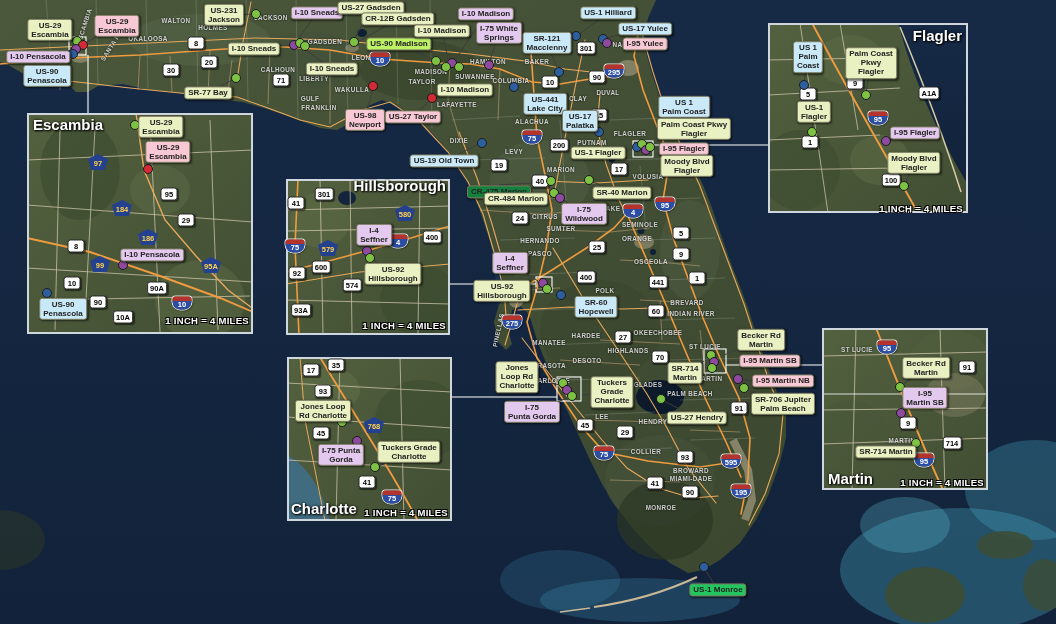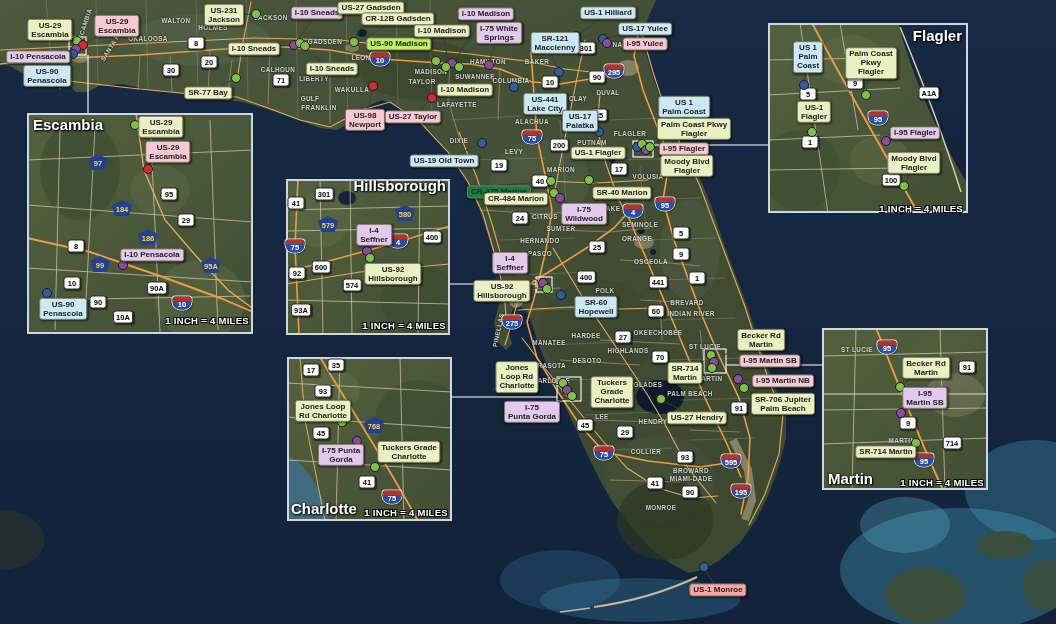--- a/index.html
+++ b/index.html
@@ -513,21 +513,21 @@
       <span class="shield sh-state" style="left: 123px; top: 317px;">10A</span>
       <span class="shield sh-interstate" style="left: 182px; top: 303px;">10</span>
       <span class="shield sh-state" style="left: 324px; top: 194px;">301</span>
       <span class="shield sh-state" style="left: 296px; top: 203px;">41</span>
       <span class="shield sh-state" style="left: 432px; top: 237px;">400</span>
       <span class="shield sh-state" style="left: 297px; top: 273px;">92</span>
       <span class="shield sh-state" style="left: 321px; top: 267px;">600</span>
       <span class="shield sh-state" style="left: 352px; top: 285px;">574</span>
       <span class="shield sh-state" style="left: 301px; top: 310px;">93A</span>
       <span class="shield sh-county" style="left: 405px; top: 213px;">580</span>
-      <span class="shield sh-county" style="left: 328px; top: 224px;">579</span>
+      <span class="shield sh-county" style="left: 328px; top: 248px;">579</span>
       <span class="shield sh-interstate" style="left: 398px; top: 241px;">4</span>
       <span class="shield sh-interstate" style="left: 295px; top: 246px;">75</span>
       <span class="shield sh-state" style="left: 311px; top: 370px;">17</span>
       <span class="shield sh-state" style="left: 336px; top: 365px;">35</span>
       <span class="shield sh-state" style="left: 323px; top: 391px;">93</span>
       <span class="shield sh-state" style="left: 321px; top: 433px;">45</span>
       <span class="shield sh-state" style="left: 367px; top: 482px;">41</span>
       <span class="shield sh-county" style="left: 374px; top: 425px;">768</span>
       <span class="shield sh-interstate" style="left: 392px; top: 497px;">75</span>
       <span class="shield sh-state" style="left: 808px; top: 94px;">5</span>
@@ -620,21 +620,21 @@
       <div class="map-label" style="background: rgb(233, 240, 194); left: 208px; top: 93px;">SR-77 Bay</div>
       <div class="map-label" style="background: rgb(248, 201, 213); left: 365px; top: 120px;">US-98
 Newport</div>
       <div class="map-label" style="background: rgb(248, 201, 213); left: 413px; top: 117px;">US-27 Taylor</div>
       <div class="map-label" style="background: #bef264; left: 399px; top: 44px;">US-90 Madison</div>
       <div class="map-label" style="background: rgb(233, 240, 194); left: 442px; top: 31px;">I-10 Madison</div>
       <div class="map-label" style="background: rgb(228, 201, 238); left: 486px; top: 14px;">I-10 Madison</div>
       <div class="map-label" style="background: rgb(233, 240, 194); left: 465px; top: 90px;">I-10 Madison</div>
       <div class="map-label" style="background: rgb(228, 201, 238); left: 499px; top: 33px;">I-75 White
 Springs</div>
-      <div class="map-label" style="background: rgb(201, 233, 248); left: 547px; top: 43px; margin-left: 8px;">SR-121
+      <div class="map-label" style="background: rgb(201, 233, 248); left: 547px; top: 43px;">SR-121
 Macclenny</div>
       <div class="map-label" style="background: rgb(201, 233, 248); left: 545px; top: 104px;">US-441
 Lake City</div>
       <div class="map-label" style="background: rgb(201, 233, 248); left: 580px; top: 121px;">US-17
 Palatka</div>
       <div class="map-label" style="background: rgb(201, 233, 248); left: 608px; top: 13px;">US-1 Hilliard</div>
       <div class="map-label" style="background: rgb(201, 233, 248); left: 645px; top: 29px;">US-17 Yulee</div>
       <div class="map-label" style="background: rgb(248, 201, 213); left: 645px; top: 44px;">I-95 Yulee</div>
       <div class="map-label" style="background: rgb(201, 233, 248); left: 444px; top: 161px;">US-19 Old Town</div>
       <div class="map-label" style="background: rgb(233, 240, 194); left: 598px; top: 153px;">US-1 Flagler</div>
@@ -666,21 +666,21 @@
 Punta Gorda</div>
       <div class="map-label" style="background: rgb(233, 240, 194); left: 697px; top: 418px;">US-27 Hendry</div>
       <div class="map-label" style="background: rgb(233, 240, 194); left: 685px; top: 373px;">SR-714
 Martin</div>
       <div class="map-label" style="background: rgb(233, 240, 194); left: 761px; top: 340px;">Becker Rd
 Martin</div>
       <div class="map-label" style="background: rgb(248, 201, 213); left: 770px; top: 361px;">I-95 Martin SB</div>
       <div class="map-label" style="background: rgb(248, 201, 213); left: 783px; top: 381px;">I-95 Martin NB</div>
       <div class="map-label" style="background: rgb(233, 240, 194); left: 783px; top: 404px;">SR-706 Jupiter
 Palm Beach</div>
-      <div class="map-label" style="background: #fca5a5; left: 718px; top: 590px;">US-1 Monroe</div>
+      <div class="map-label" style="background: #22c55e; left: 718px; top: 590px;">US-1 Monroe</div>
       <div class="map-label" style="background: rgb(233, 240, 194); left: 161px; top: 127px;">US-29
 Escambia</div>
       <div class="map-label" style="background: rgb(248, 201, 213); left: 168px; top: 152px;">US-29
 Escambia</div>
       <div class="map-label" style="background: rgb(228, 201, 238); left: 152px; top: 255px;">I-10 Pensacola</div>
       <div class="map-label" style="background: rgb(201, 233, 248); left: 63px; top: 309px;">US-90
 Penascola</div>
       <div class="map-label" style="background: rgb(228, 201, 238); left: 374px; top: 235px;">I-4
 Seffner</div>
       <div class="map-label" style="background: rgb(233, 240, 194); left: 393px; top: 274px;">US-92

